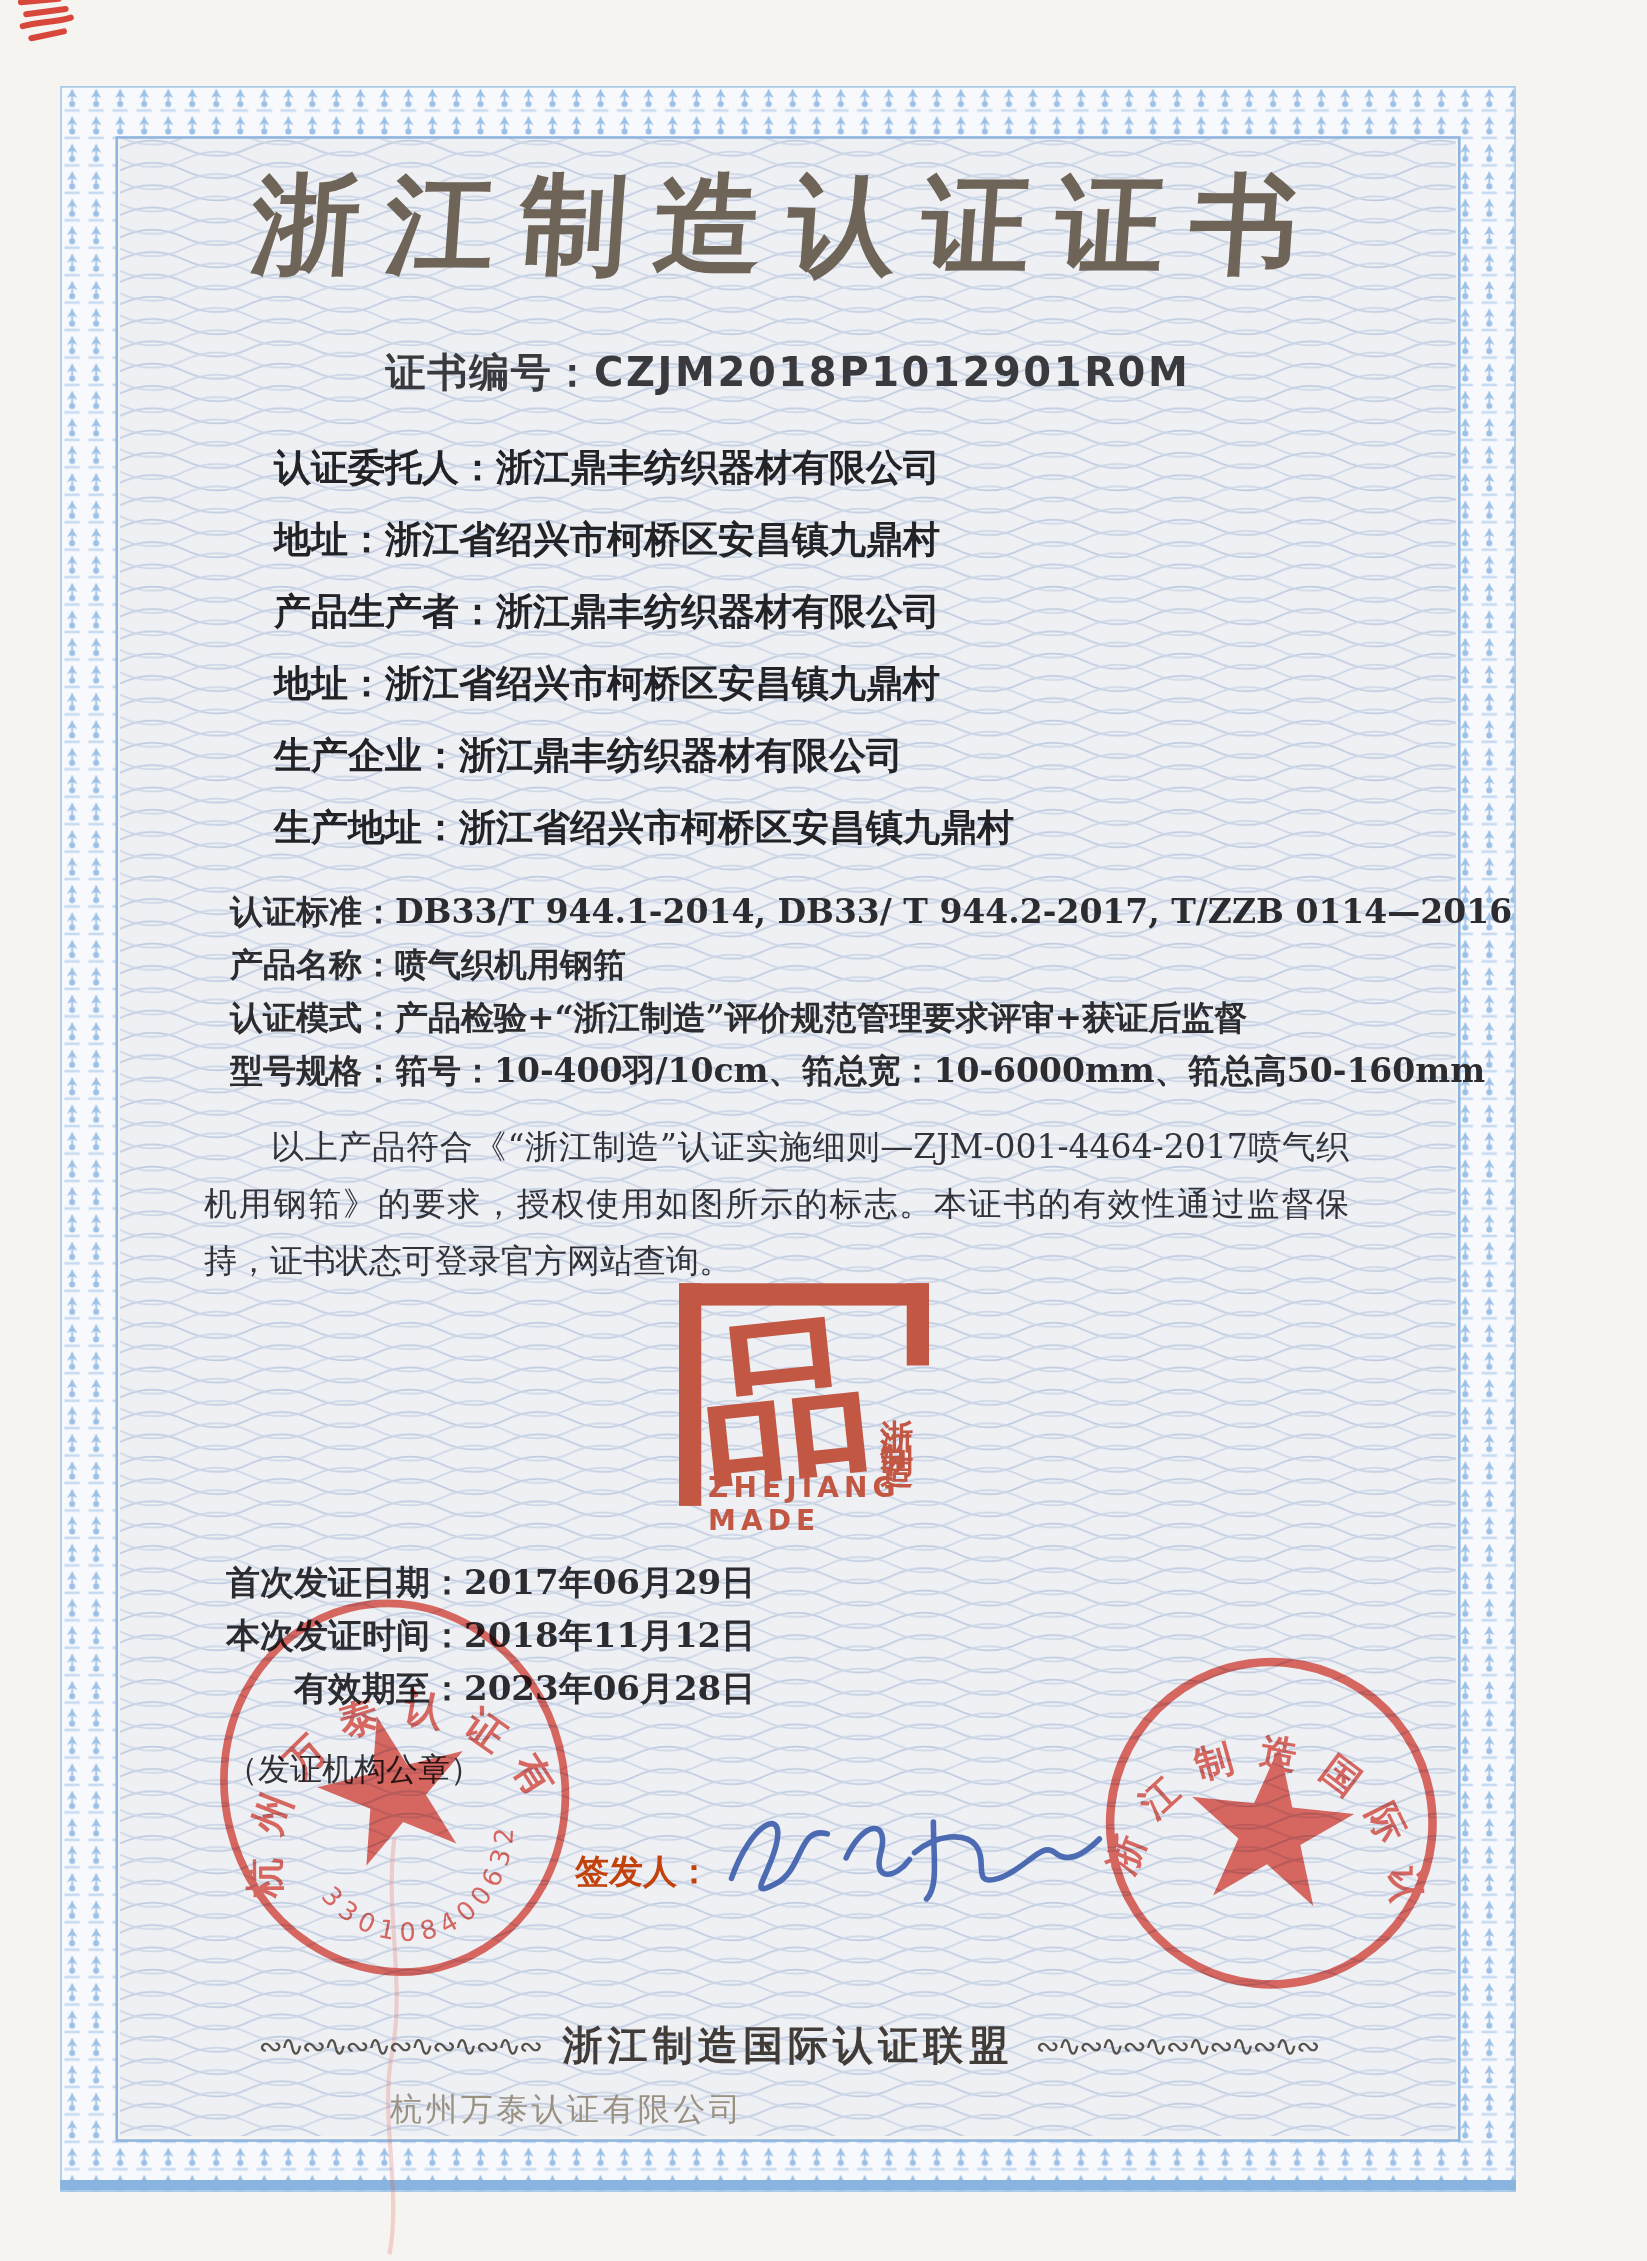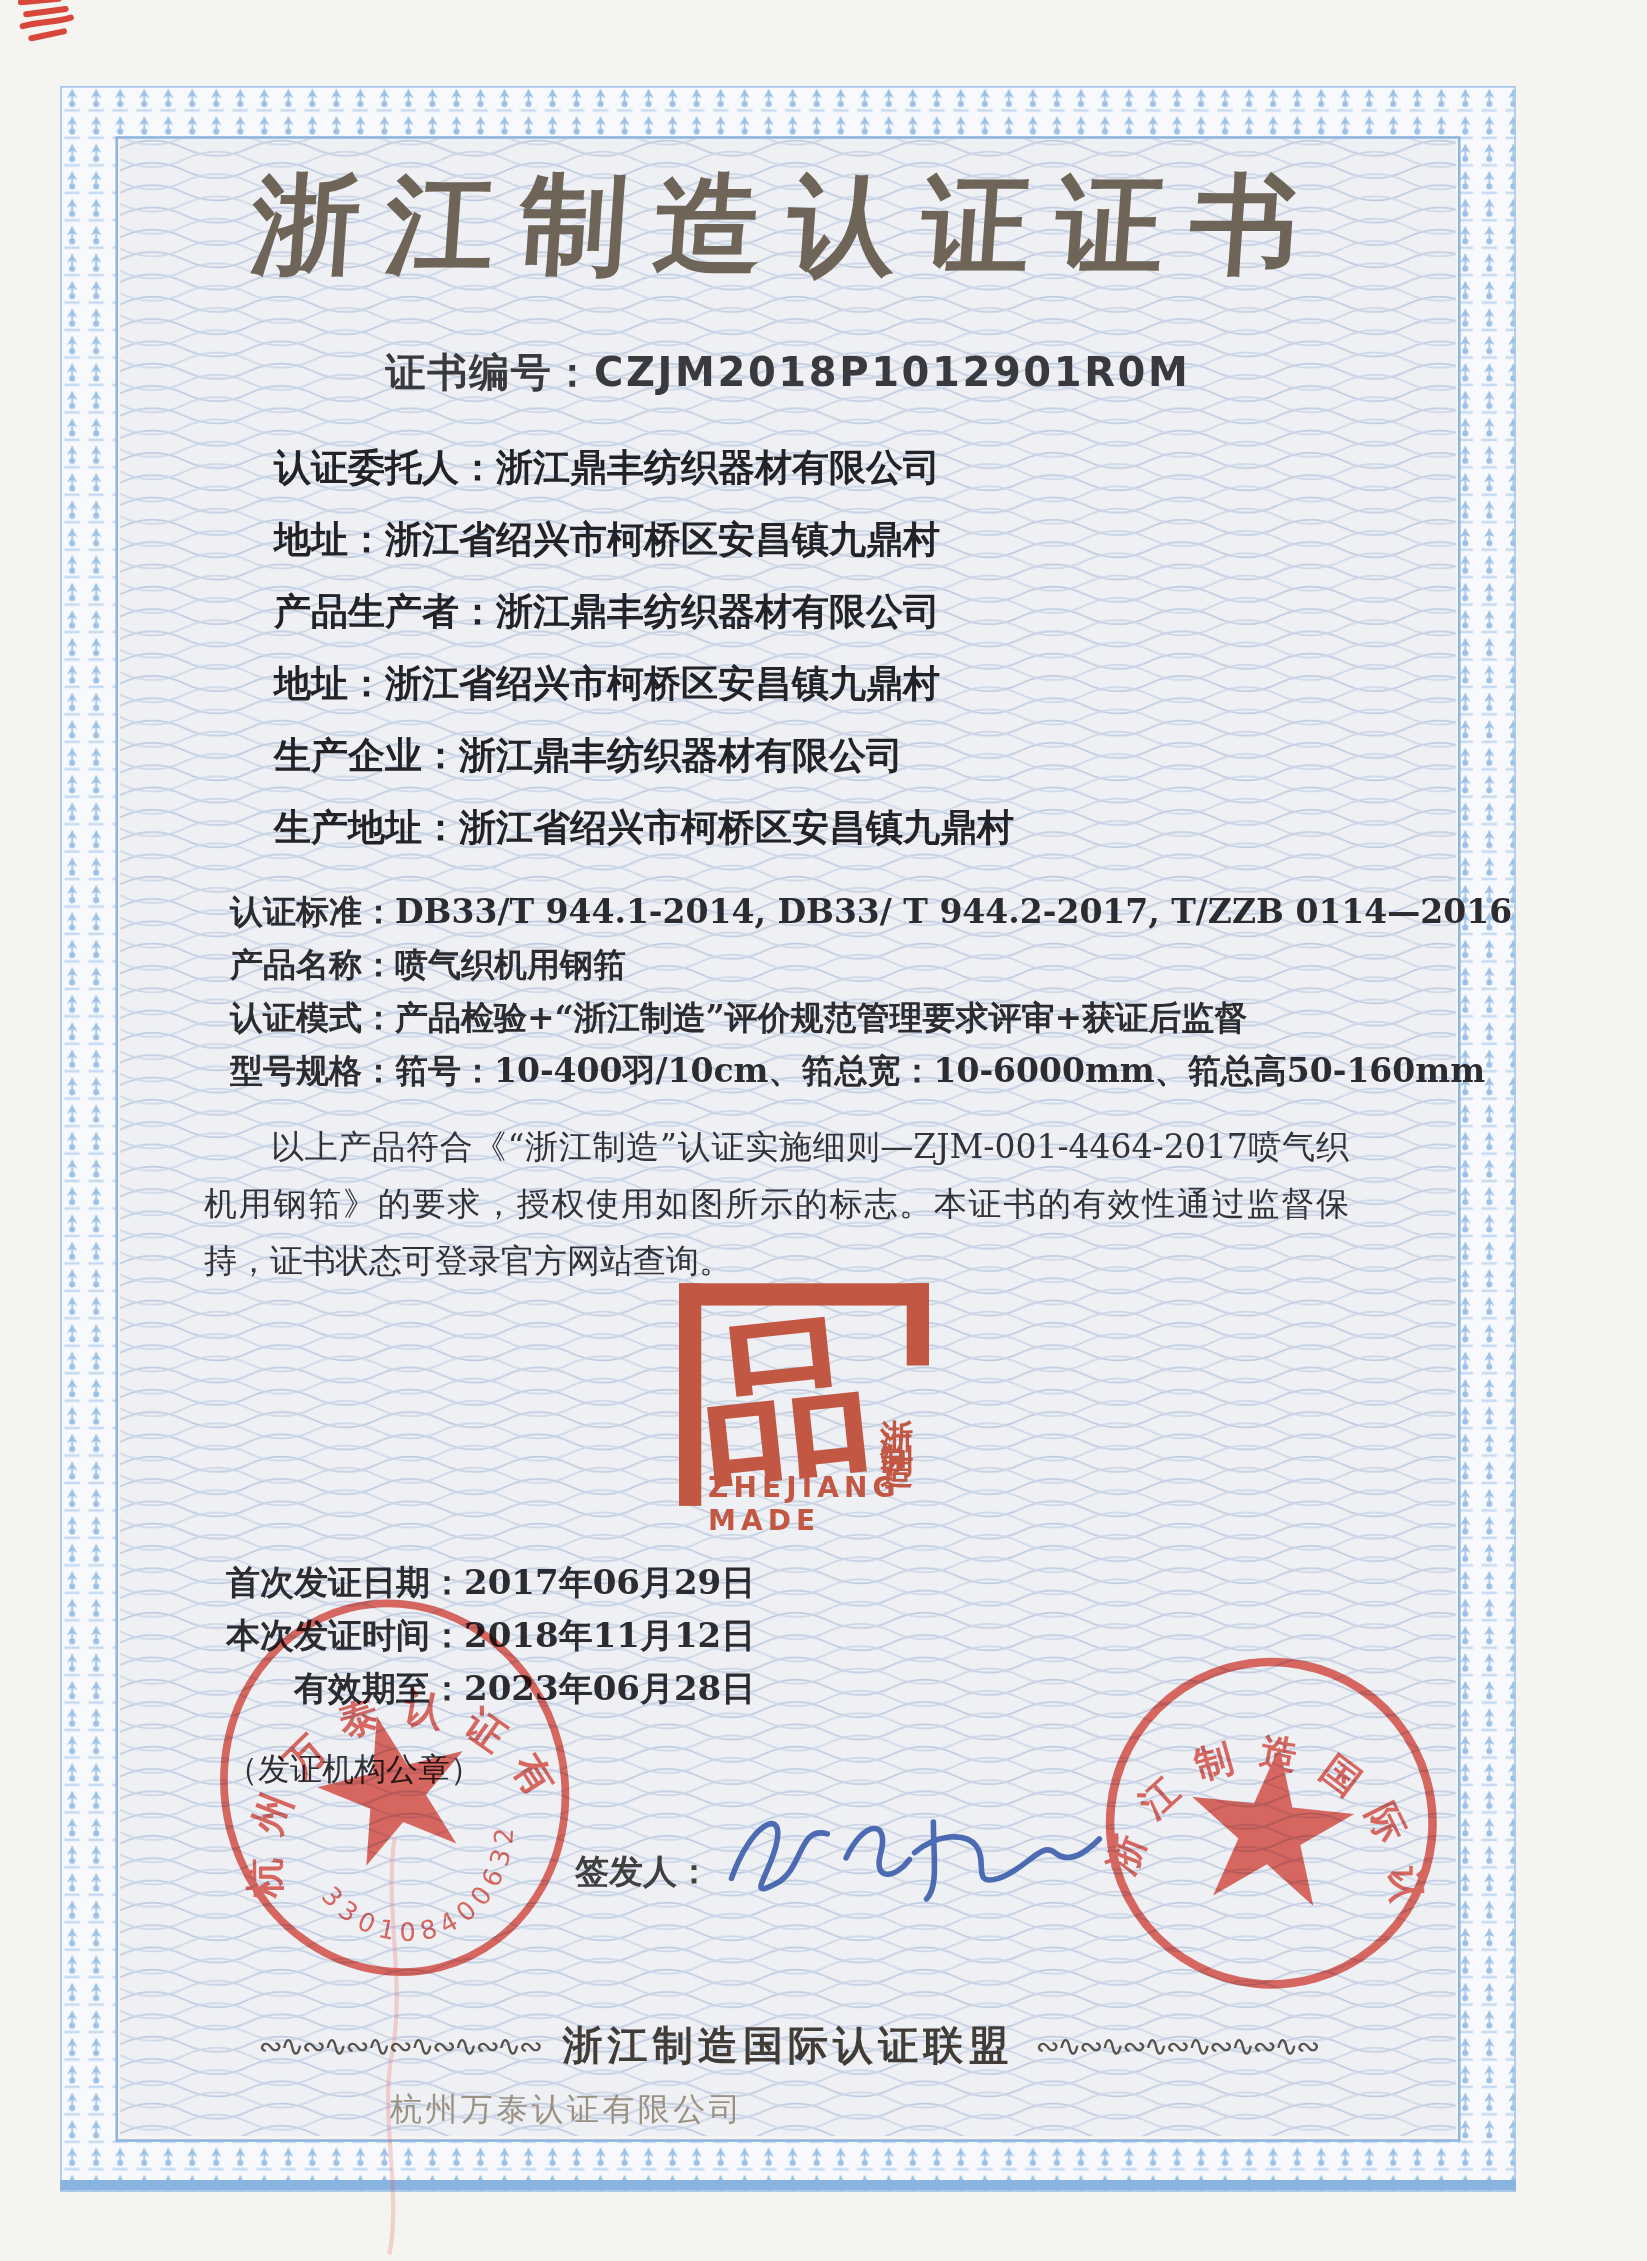--- a/index.html
+++ b/index.html
@@ -35,21 +35,21 @@
               font-size:33px;font-weight:bold;letter-spacing:12px;color:#c25743;}
   .logo .made{position:absolute;left:29px;bottom:0;font-size:28px;font-weight:bold;
               letter-spacing:5.1px;color:#c25743;}
   
   .dates{position:absolute;left:226px;top:1560px;}
   .date-row{height:53px;font-family:"DejaVu Serif",serif;font-weight:600;
             font-size:34px;color:#2b2b30;white-space:nowrap;text-align:right;}
   .seal-note{position:absolute;left:226px;top:1748px;font-family:"DejaVu Serif",serif;
              font-size:32px;color:#2f2f34;}
   .signer{position:absolute;left:575px;top:1849px;font-family:"DejaVu Serif",serif;
-          font-weight:600;font-size:34px;color:#404040;}
+          font-weight:600;font-size:34px;color:#c2410c;}
   .signature{position:absolute;left:712px;top:1774px;}
   
   .seal{position:absolute;mix-blend-mode:multiply;opacity:.86;}
   .seal.left{left:211px;top:1592px;transform:rotate(-14deg);}
   .seal.right{left:1100px;top:1650px;transform:rotate(6deg);}
   
   .footer-line{position:absolute;left:120px;top:2018px;width:1336px;
                display:flex;align-items:center;justify-content:center;gap:22px;}
   .flourish{font-size:29px;color:#55504a;letter-spacing:-2.6px;white-space:nowrap;}
   .flourish::before{content:"∾∿∾∿∾∿∾∿∾∿∾∿∾";}

